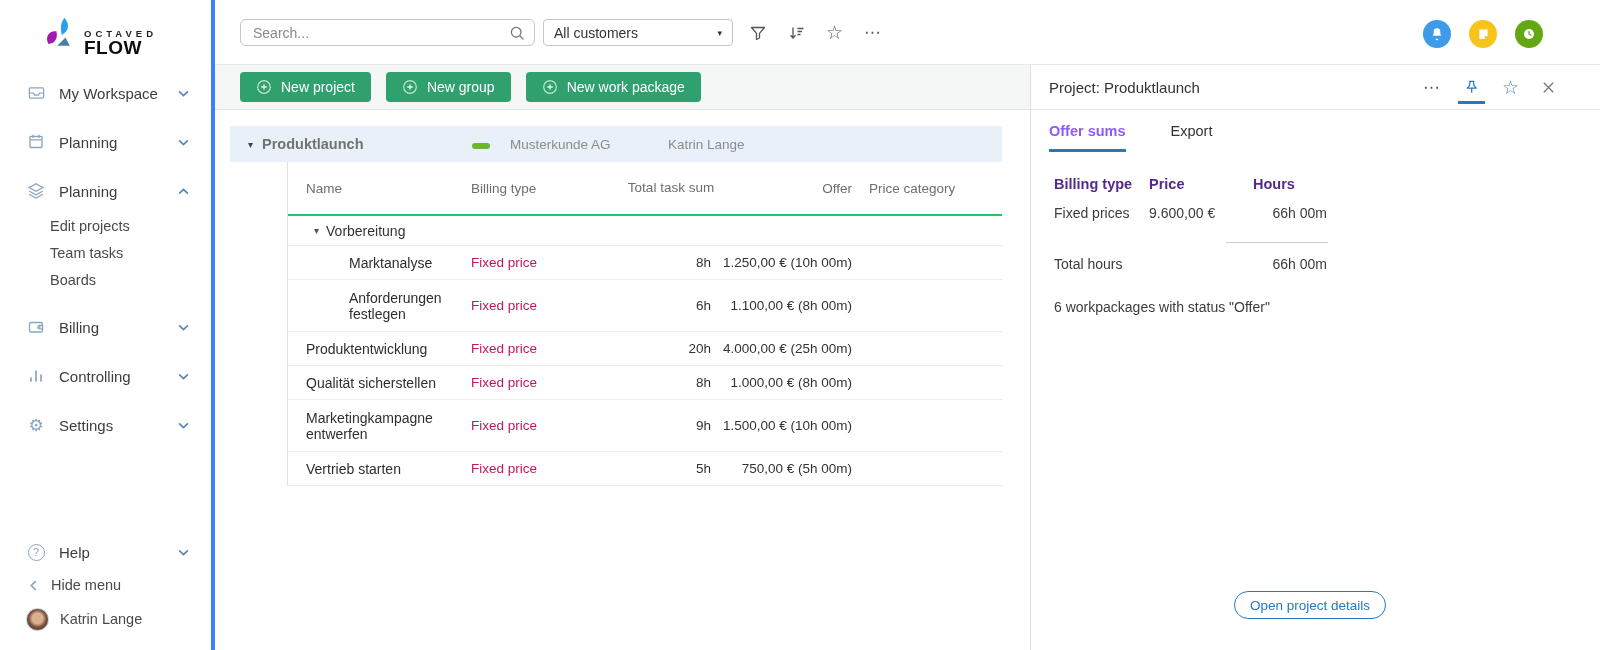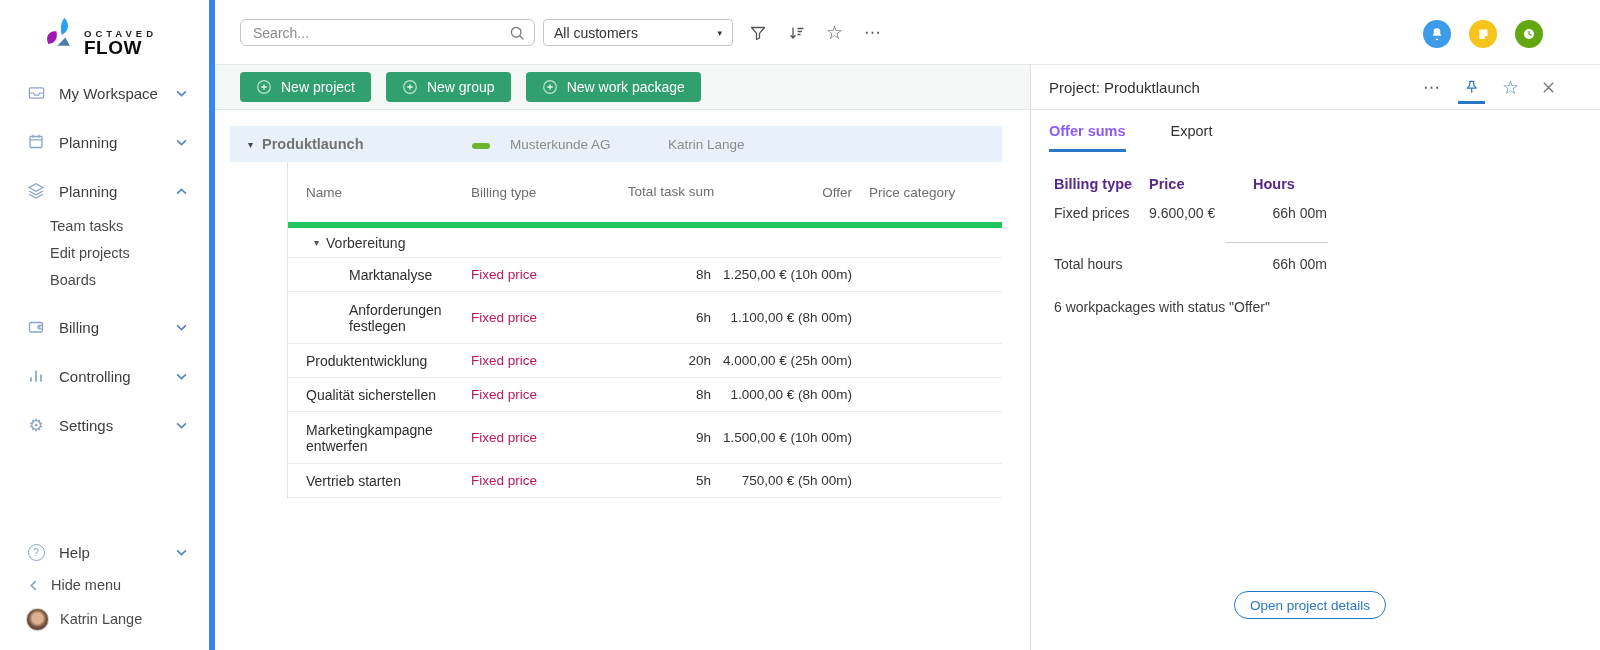--- a/index.html
+++ b/index.html
@@ -1,19 +1,19 @@
 <!DOCTYPE html>
 <html><head>
 <meta charset="utf-8">
 <style>
   * { margin:0; padding:0; box-sizing:border-box; }
   html,body { width:1600px; height:650px; background:#fff; font-family:"Liberation Sans", sans-serif; color:#333; overflow:hidden; position:relative; }
 
   
-  .sidebar { position:absolute; left:0; top:0; width:215px; height:650px; background:#fff; border-right:6px solid #3b82f6; display:flex; flex-direction:column; }
+  .sidebar { position:absolute; left:0; top:0; width:215px; height:650px; background:#fff; border-right:4px solid #3b82f6; display:flex; flex-direction:column; }
   .logo-row { display:flex; align-items:flex-end; gap:6px; margin:14px 0 0 42px; height:42px; }
   .brand-top { font-size:9.5px; letter-spacing:4px; color:#222; font-weight:600; display:block; margin-bottom:1px; }
   .brand-bottom { font-size:19px; font-weight:bold; letter-spacing:.5px; color:#0d0d0d; line-height:.85; display:block; }
   .nav { display:flex; flex-direction:column; flex:1; margin-top:23px; }
   .nav-item { display:flex; align-items:center; height:28px; padding:0 22px 0 26px; font-size:15px; color:#3d3d3d; cursor:pointer; }
   .nav-item .nicon { width:20px; margin-right:13px; color:#8aa4c4; display:flex; align-items:center; justify-content:center; }
   .chev { margin-left:auto; color:#5b84b8; display:flex; }
   .mt21 { margin-top:21px; } .mt20 { margin-top:20px; }
   .sub-list { margin-top:7px; }
   .sub-item { height:27px; display:flex; align-items:center; padding-left:50px; font-size:14.5px; color:#4a4a4a; cursor:pointer; position:relative; }
@@ -48,21 +48,21 @@
   .toolbar { height:45px; background:#f5f6f6; border-bottom:1px solid #e3e6e4; display:flex; align-items:center; gap:15px; padding-left:25px; }
   .btn-green { height:30px; background:#2fa06e; color:#fff; border:none; border-radius:4px; font-size:14px; font-family:inherit; display:flex; align-items:center; gap:9px; padding:0 16px; cursor:pointer; }
   .project-row { margin:16px 0 0 15px; width:772px; height:36px; background:#e8f1fa; display:grid; grid-template-columns:14px 195px 53px 158px 1fr; align-items:center; padding-left:18px; cursor:pointer; }
   .project-row .pcaret { font-size:10px; color:#444; }
   .project-row .pname { font-size:14.5px; font-weight:bold; color:#737373; }
   .pill { width:18px; height:6px; border-radius:3px; background:#6cb52d; margin-left:15px; display:inline-block; }
   .pgray { font-size:13.5px; color:#8c8c8c; }
 
   .wp-table { margin-left:72px; width:715px; border-left:1px solid #e2e2e2; }
   .grid-cols { display:grid; grid-template-columns:165px 155px 90px 140px 1fr; align-items:center; padding-left:18px; }
-  .thead { height:66px; color:#6e6e6e; font-size:13.5px; border-bottom:6px solid #22c55e; }
+  .thead { height:54px; color:#6e6e6e; font-size:13.5px; border-bottom:2px solid #22c55e; }
   .h-sum { text-align:center; line-height:1.6; }
   .h-offer { text-align:right; padding-right:4px; }
   .h-price { padding-left:13px; }
   .row { border-bottom:1px solid #ededed; font-size:14px; color:#2e2e2e; cursor:pointer; }
   .row-group { height:30px; font-size:14px; color:#333; }
   .row-s { height:34px; }
   .row-d { height:52px; }
   .gcaret { font-size:10px; color:#555; margin:0 7px 0 8px; }
   .name-group { display:flex; align-items:center; }
   .name-sub { padding-left:43px; }
@@ -154,24 +154,24 @@
       <span>Planning</span>
       <span class="chev">
           <svg width="11" height="7" viewBox="0 0 10 6">
             <polyline points="1,5 5,1 9,5" fill="none" stroke="currentColor" stroke-width="1.5"></polyline>
           </svg>
         </span>
     </div>
 
     <div class="sub-list">
       <div class="sub-item">
-          <span>Team tasks</span>
+          <span>Edit projects</span>
         </div>
       <div class="sub-item">
-          <span>Edit projects</span>
+          <span>Team tasks</span>
         </div>
       <div class="sub-item">
           <span>Boards</span>
         </div>
     </div>
 
     <div class="nav-item mt20">
       <span class="nicon">
         <svg width="18" height="18" viewBox="0 0 18 18">
             <rect x="2.5" y="4.5" width="13" height="9.5" rx="1.5" fill="none" stroke="#8aa4c4" stroke-width="1.3"></rect>

